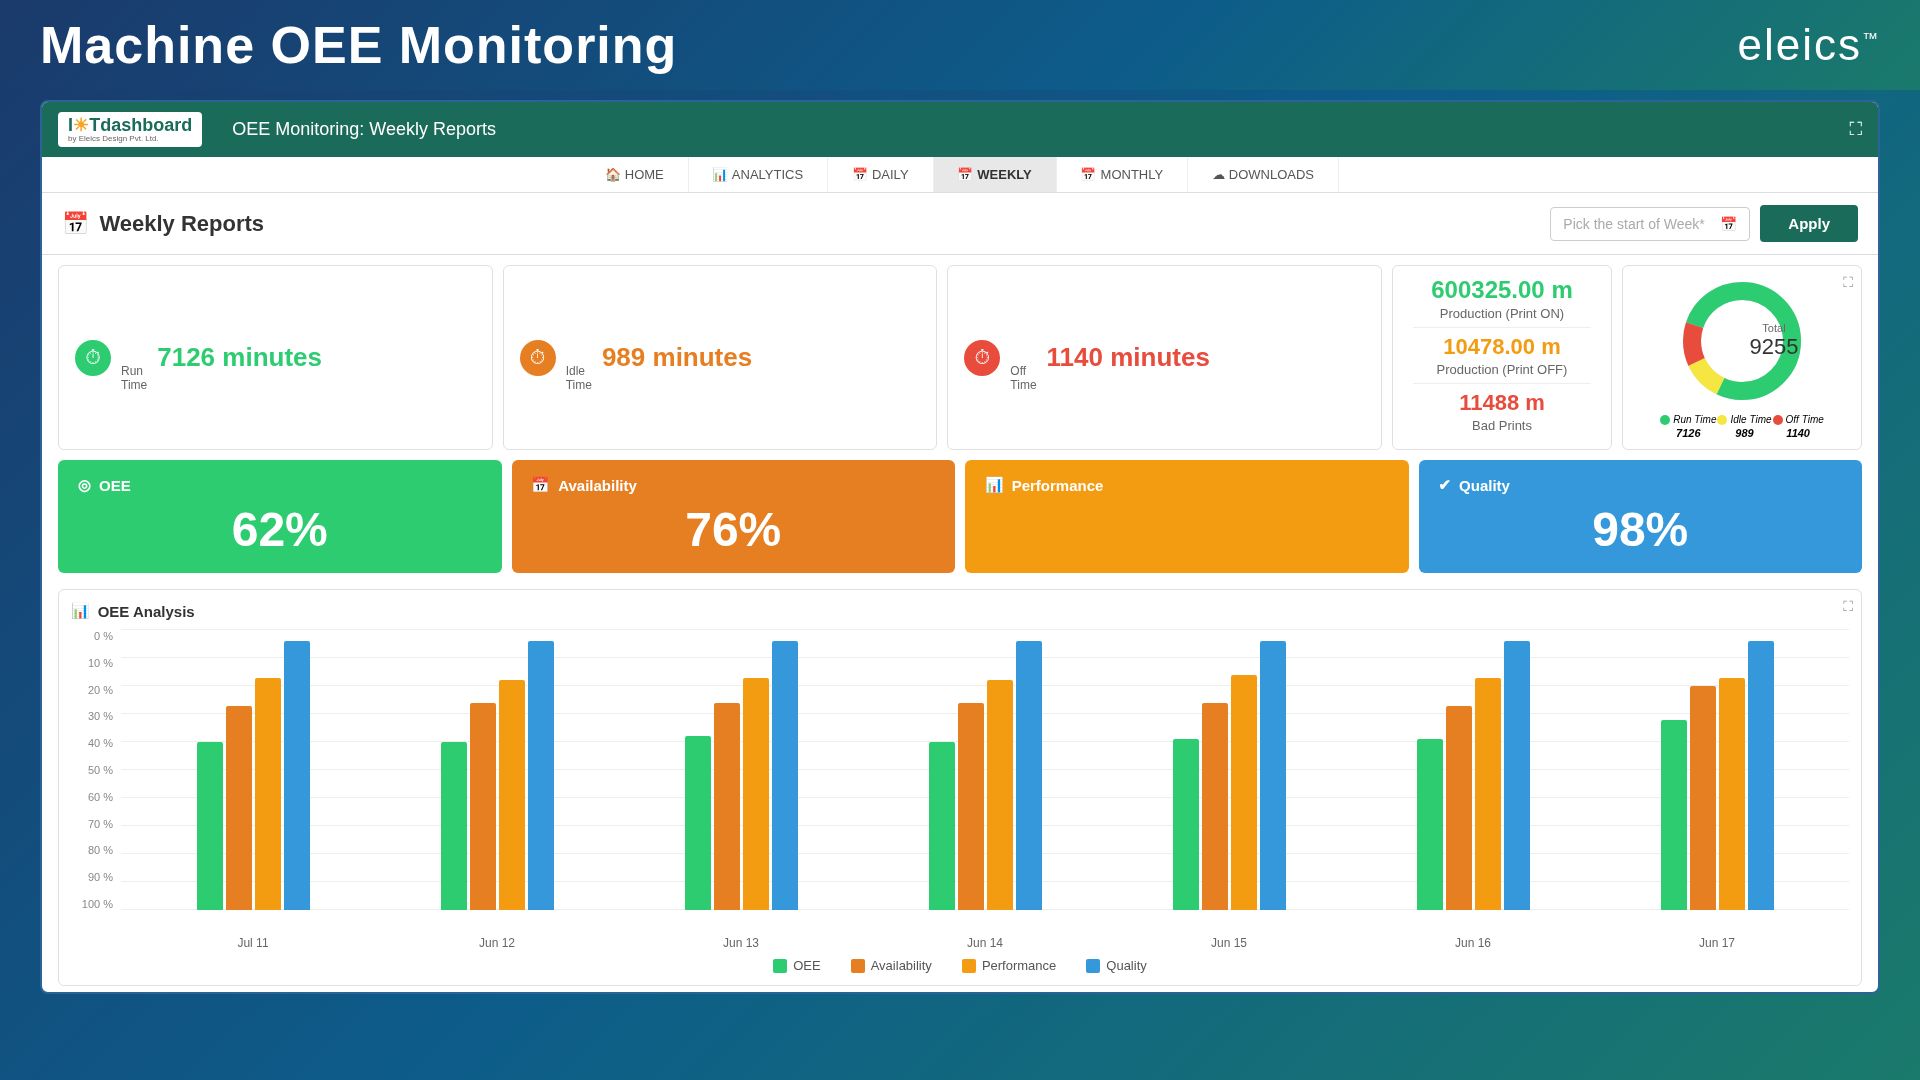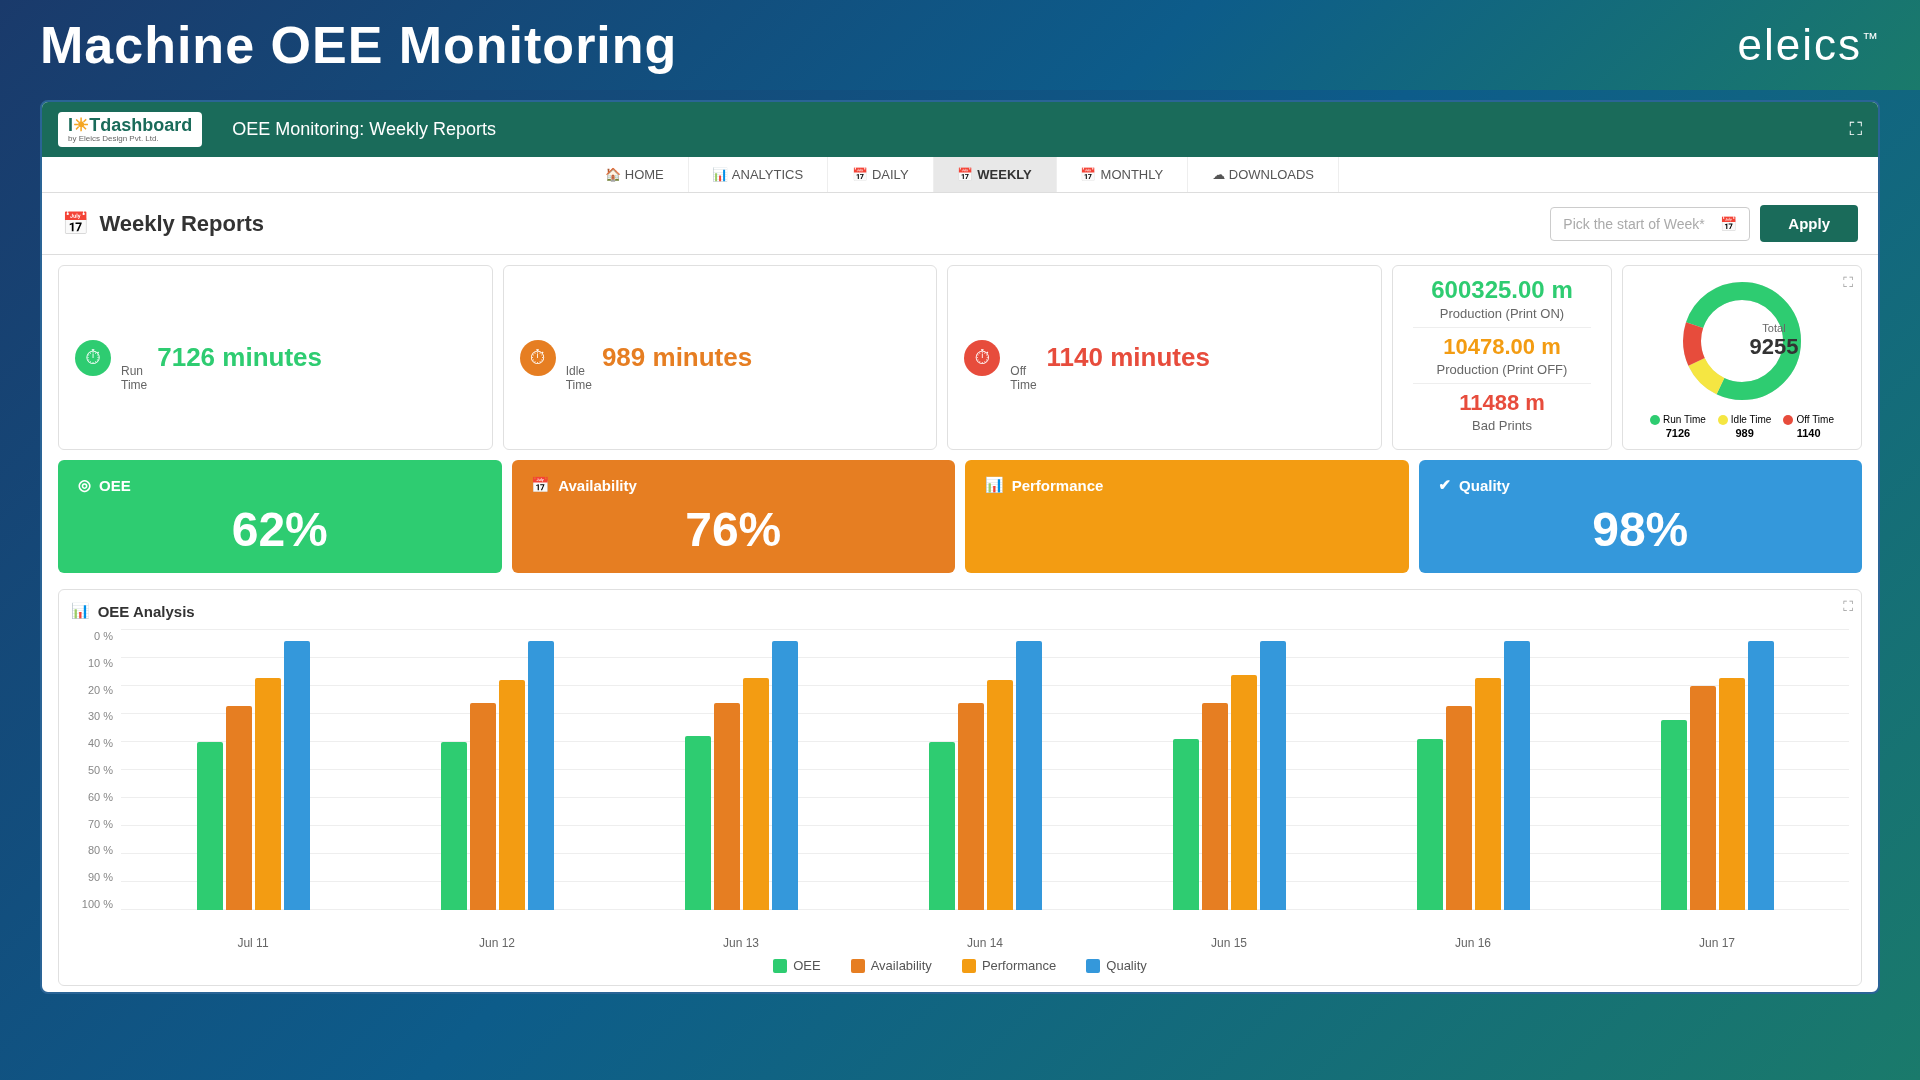--- a/index.html
+++ b/index.html
@@ -259,28 +259,29 @@
       transform: translate(-50%, -50%);
       text-align: center;
       margin-left: 32px;
     }
     .donut-total-label {
       font-size: 11px;
       color: #666;
     }
     .donut-total-value {
       font-size: 22px;
-      font-weight: 700;
+      font-weight: 400;
       color: #333;
     }
     .donut-legend {
       display: flex;
-      gap: 12px;
+      gap: 1px;
       margin-top: 8px;
       font-size: 11px;
+      font-style: italic;
     }
     .legend-item {
       display: flex;
       flex-direction: column;
       align-items: center;
       gap: 2px;
     }
     .legend-dot {
       width: 10px;
       height: 10px;

